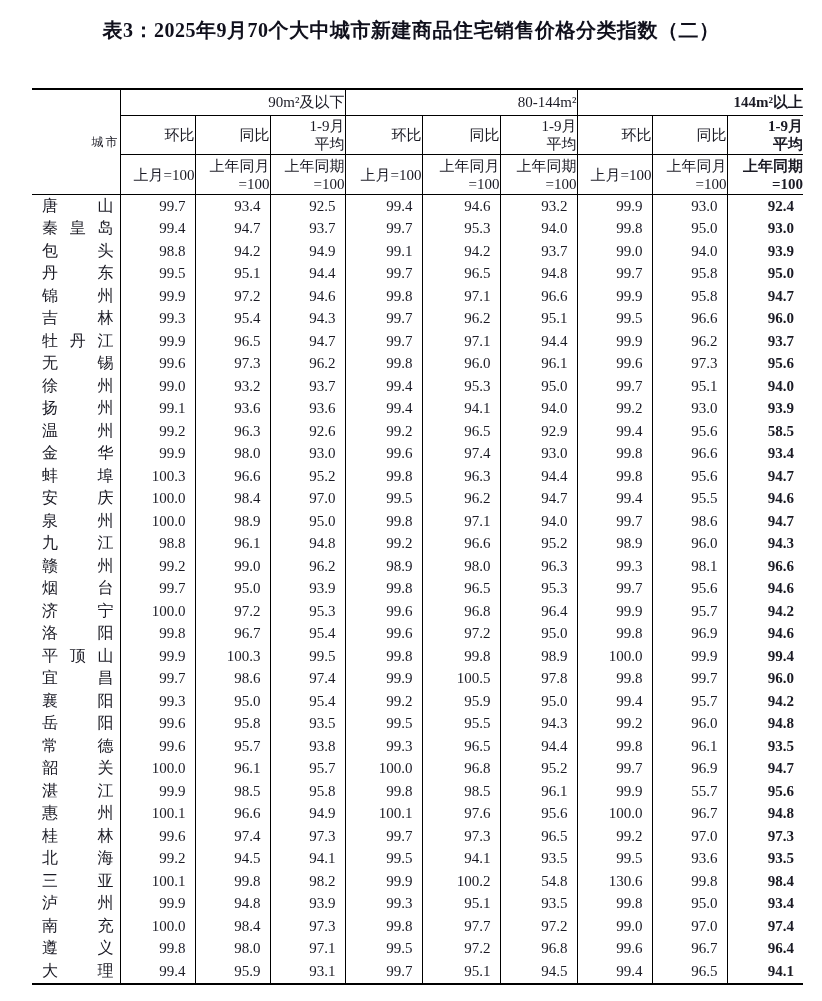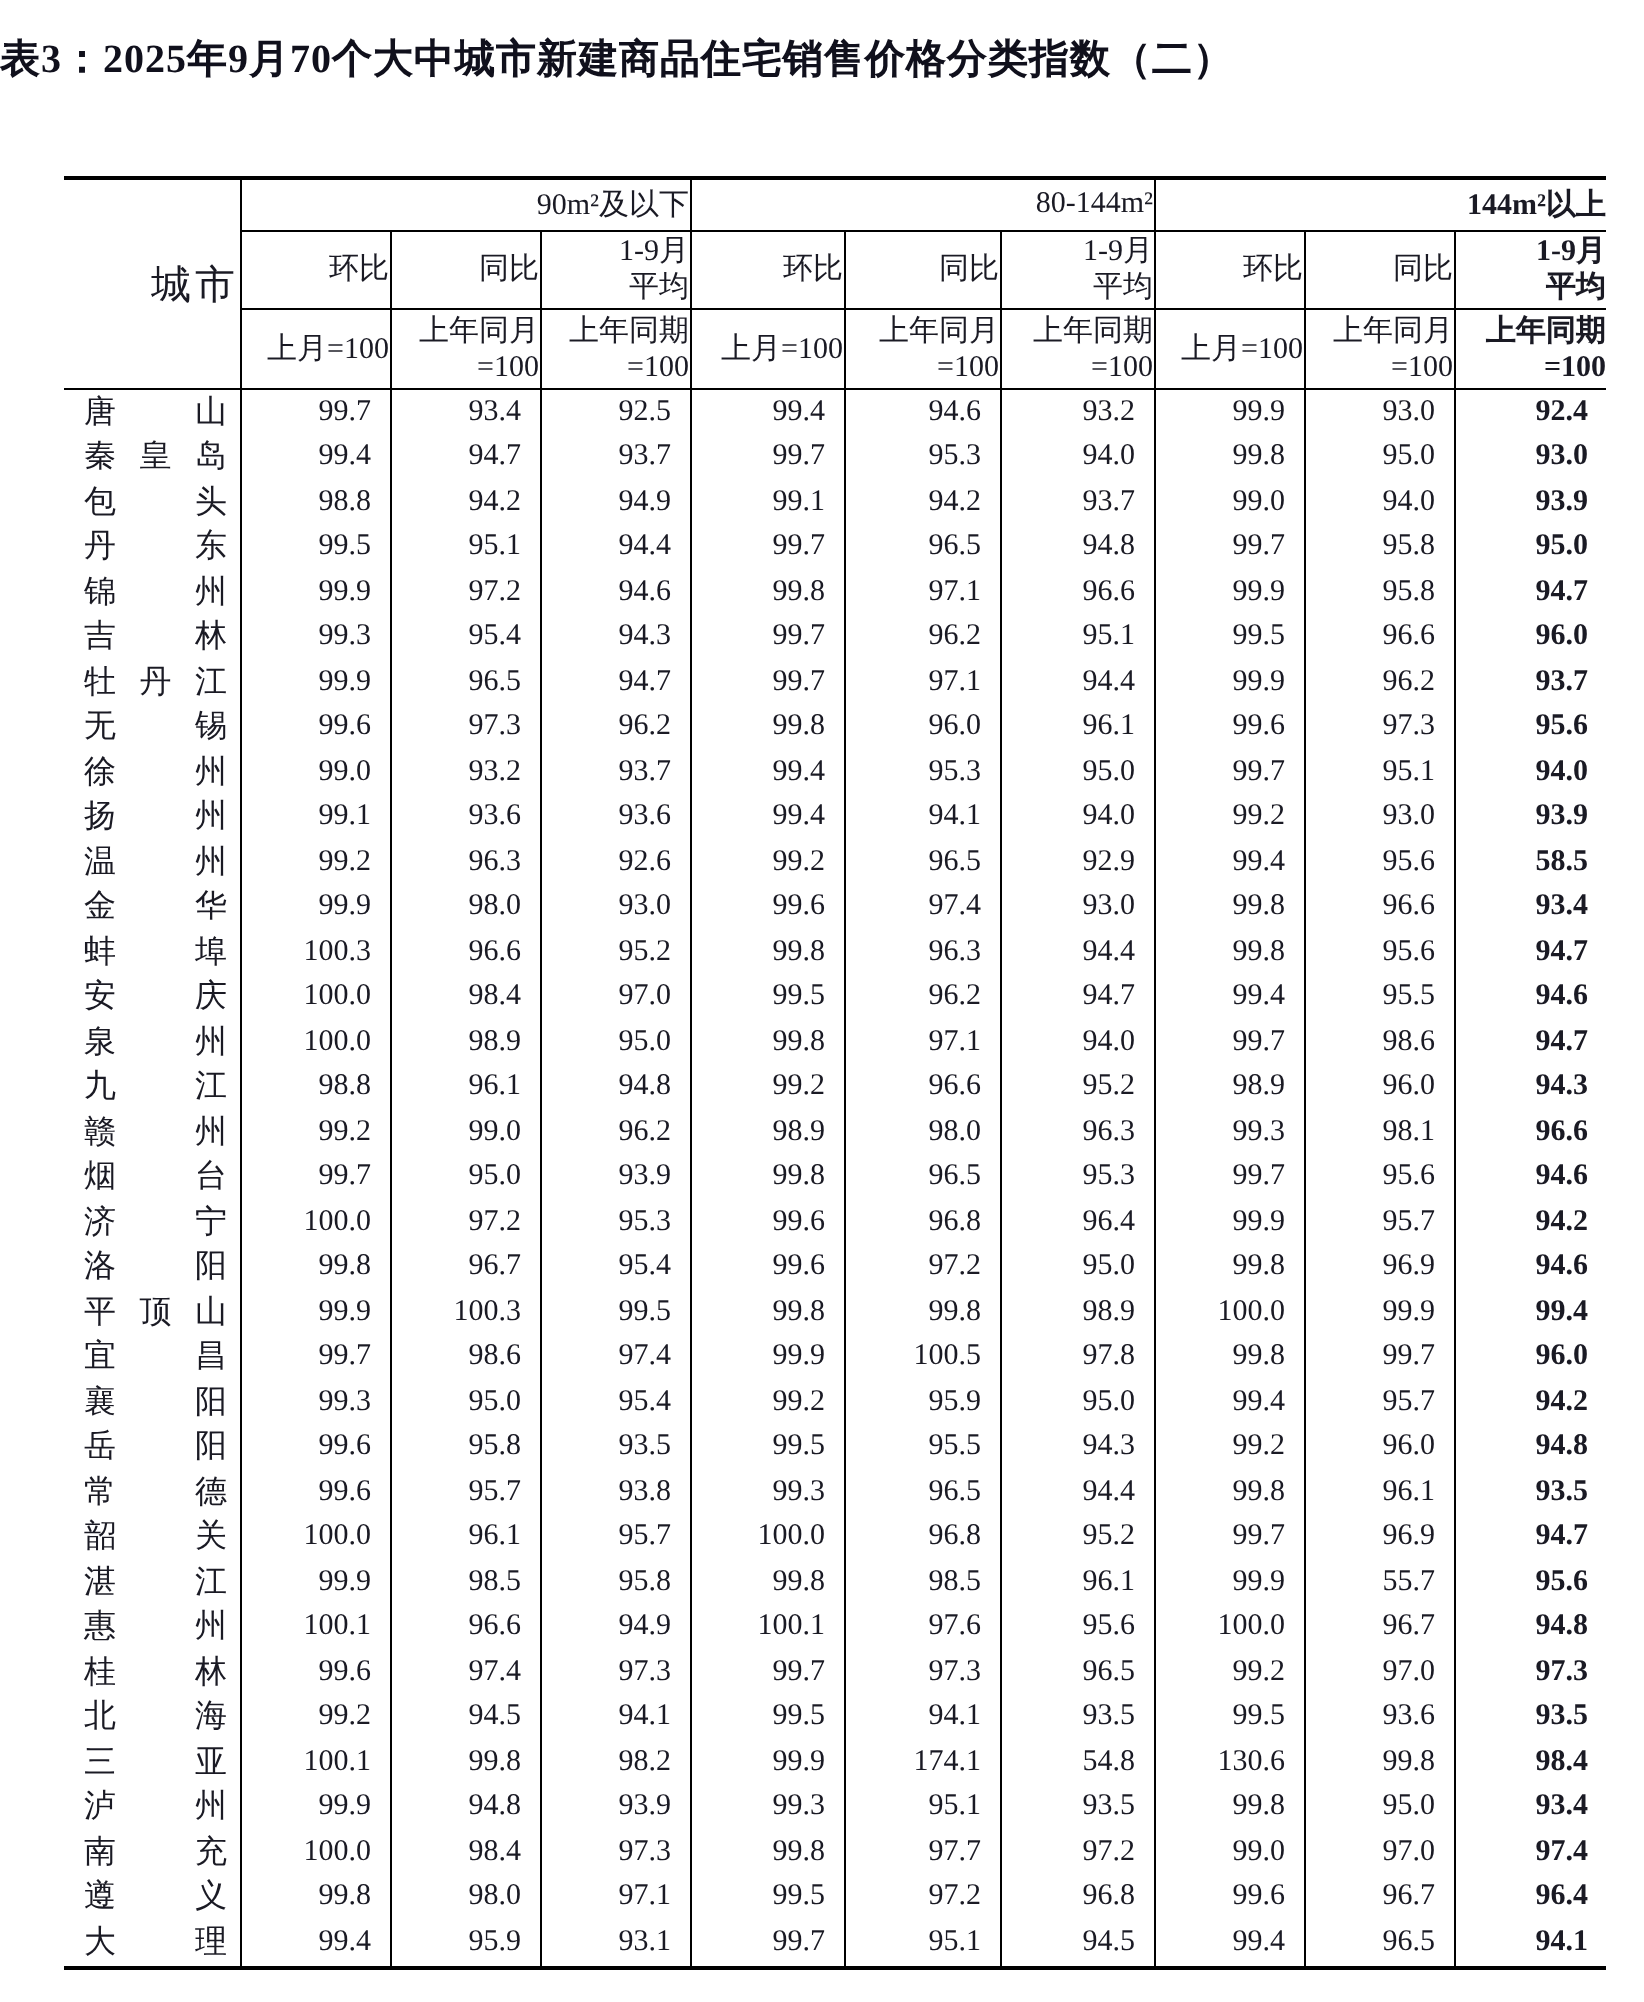--- a/index.html
+++ b/index.html
@@ -12,20 +12,21 @@
   }
   .page {
     width: 822px;
     height: 1001px;
     position: relative;
     overflow: hidden;
   }
   .title {
     margin: 0;
     padding-top: 16px;
+    text-align: center;
     font-size: 20px;
     font-weight: bold;
     line-height: 28px;
     color: #10101c;
     letter-spacing: 0.5px;
   }
   table.idx {
     position: absolute;
     left: 32px;
     top: 88px;
@@ -44,21 +45,21 @@
   }
   
   table.idx th, table.idx td { border-right: 1px solid #000; }
   table.idx th:last-child, table.idx td:last-child { border-right: none; font-weight: bold; }
   
   table.idx thead th { border-bottom: 1px solid #000; text-align: right; }
   table.idx thead tr.r1 th { height: 25px; }
   table.idx thead tr.r2 th { height: 38px; line-height: 18px; white-space: pre-line; }
   table.idx thead tr.r3 th { height: 39px; line-height: 18px; white-space: pre-line; font-size: 15px; }
   table.idx thead th.cityhead {
-    font-size: 20px;
+    font-size: 12px;
     letter-spacing: 2px;
   }
   
   table.idx tbody td {
     height: 22.5px;
     text-align: right;
     padding-right: 9px;
     font-size: 15px;
   }
   table.idx tbody td.city {
@@ -649,21 +650,21 @@
           <td class="city">
             <span class="cityline">
               <span>三</span>
               <span>亚</span>
             </span>
           </td>
           <td>100.1</td>
           <td>99.8</td>
           <td>98.2</td>
           <td>99.9</td>
-          <td>174.1</td>
+          <td>100.2</td>
           <td>54.8</td>
           <td>130.6</td>
           <td>99.8</td>
           <td>98.4</td>
         </tr>
         <tr>
           <td class="city">
             <span class="cityline">
               <span>泸</span>
               <span>州</span>

